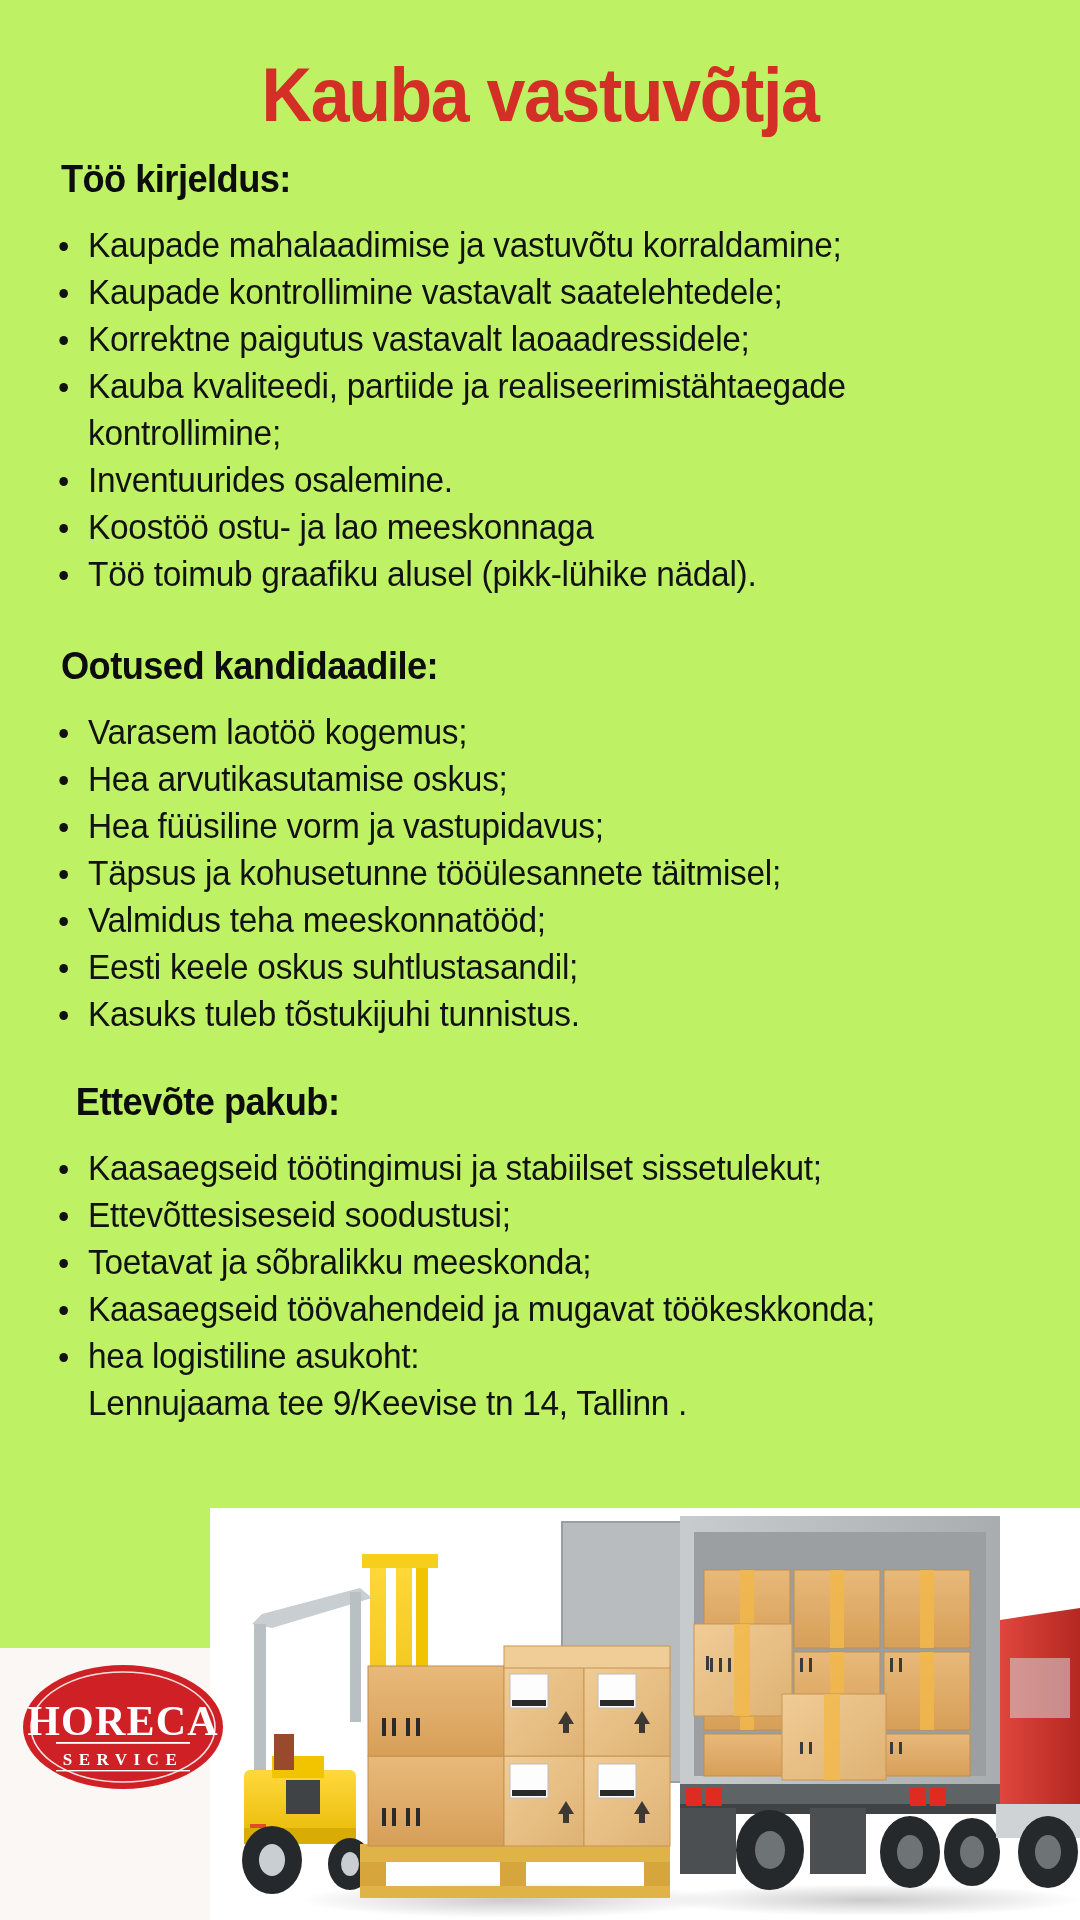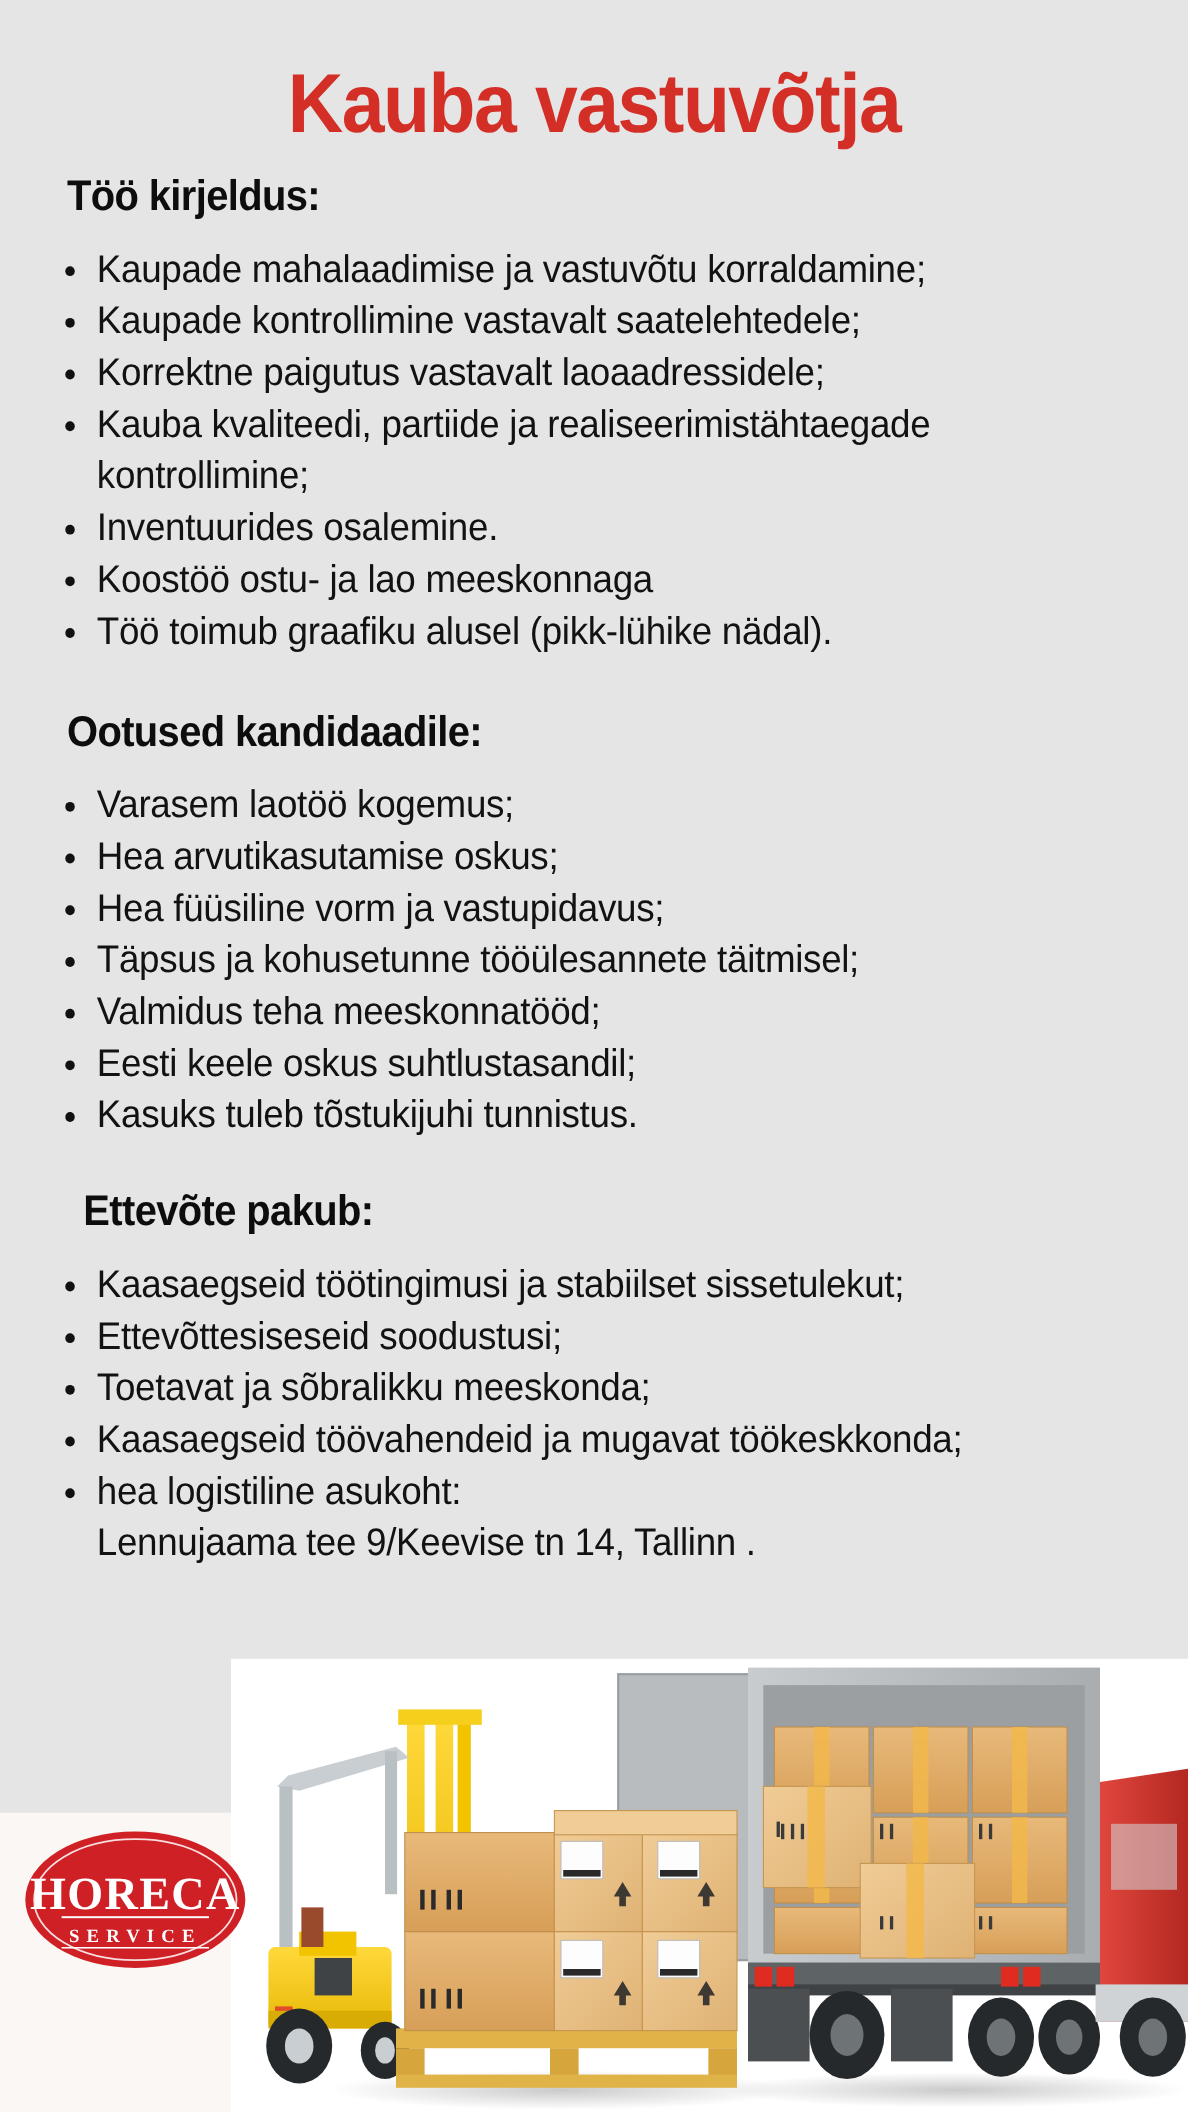--- a/index.html
+++ b/index.html
@@ -14,21 +14,21 @@
     font-family: "Liberation Sans", sans-serif;
     color: #141414;
     position: relative;
     overflow: hidden;
   }
 
   .poster {
     position: relative;
     width: 1080px;
     height: 1648px;
-    background: #e5e5e5;
+    background: #bef264;
   }
 
   
   .title {
     position: absolute;
     top: 52px;
     left: 0;
     width: 1080px;
     text-align: center;
     font-size: 76px;

